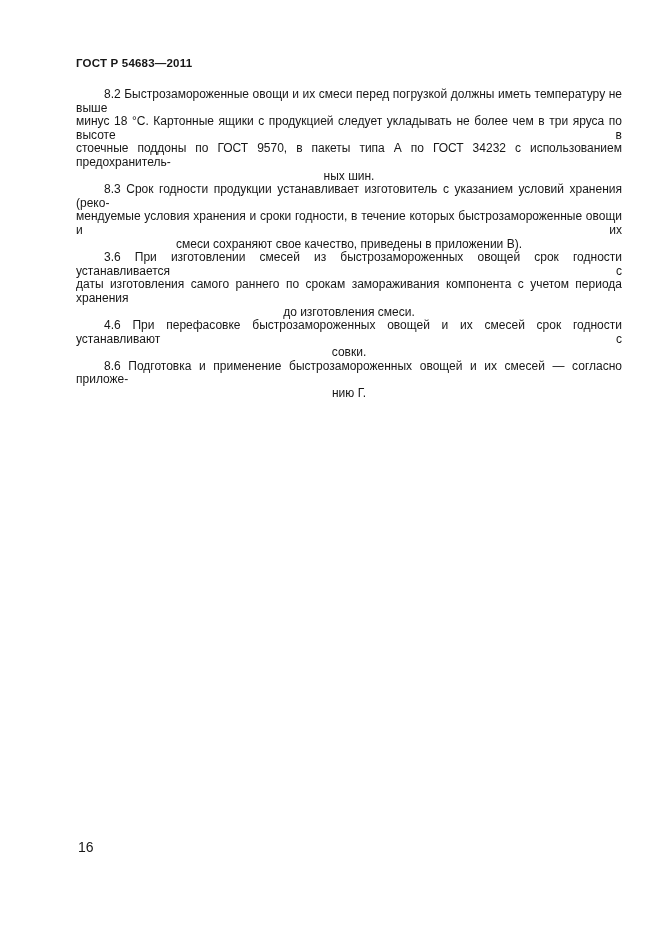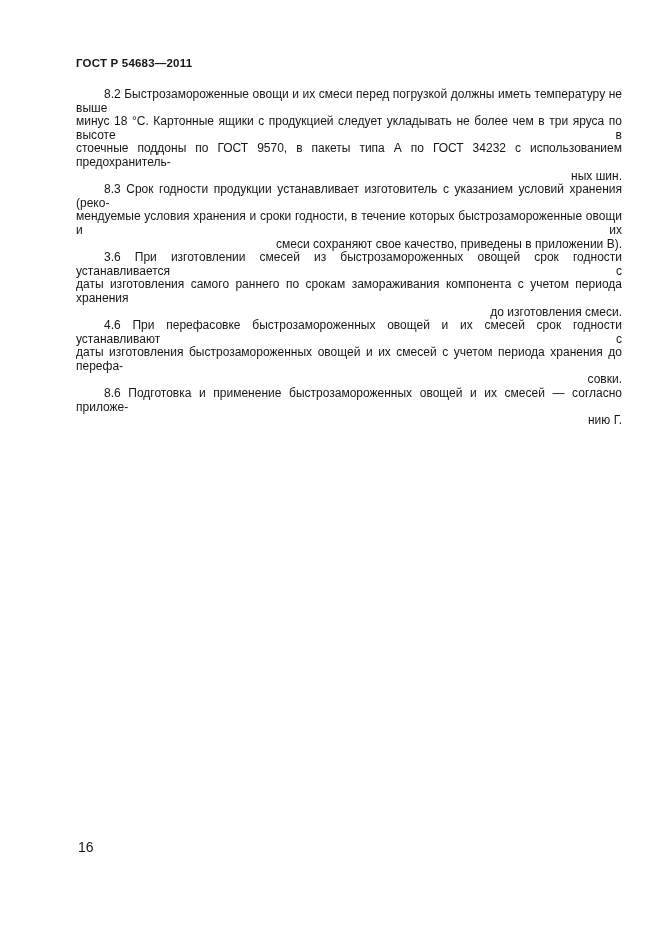--- a/index.html
+++ b/index.html
@@ -36,21 +36,21 @@
     width: 546px;
     font-size: 12px;
     line-height: 13.6px;
   }
   .para {
     margin: 0;
     padding: 0;
   }
   .line {
     display: block;
-    text-align: right;
+    text-align: center;
     white-space: normal;
   }
   .just {
     text-align: justify;
     text-align-last: justify;
   }
   .first {
     text-indent: 28px;
   }
   .page-number {
@@ -84,21 +84,20 @@
     </p>
 
     <p class="para">
       <span class="line first just">3.6 При изготовлении смесей из быстрозамороженных овощей срок годности устанавливается с</span>
       <span class="line just">даты изготовления самого раннего по срокам замораживания компонента с учетом периода хранения</span>
       <span class="line">до изготовления смеси.</span>
     </p>
 
     <p class="para">
       <span class="line first just">4.6 При перефасовке быстрозамороженных овощей и их смесей срок годности устанавливают с</span>
-      <span class="line just">даты изготовления быстрозамороженных овощей и их смесей с учетом периода хранения до перефа-</span>
       <span class="line">совки.</span>
     </p>
 
     <p class="para">
       <span class="line first just">8.6 Подготовка и применение быстрозамороженных овощей и их смесей — согласно приложе-</span>
       <span class="line">нию Г.</span>
     </p>
 
   </div>
 

